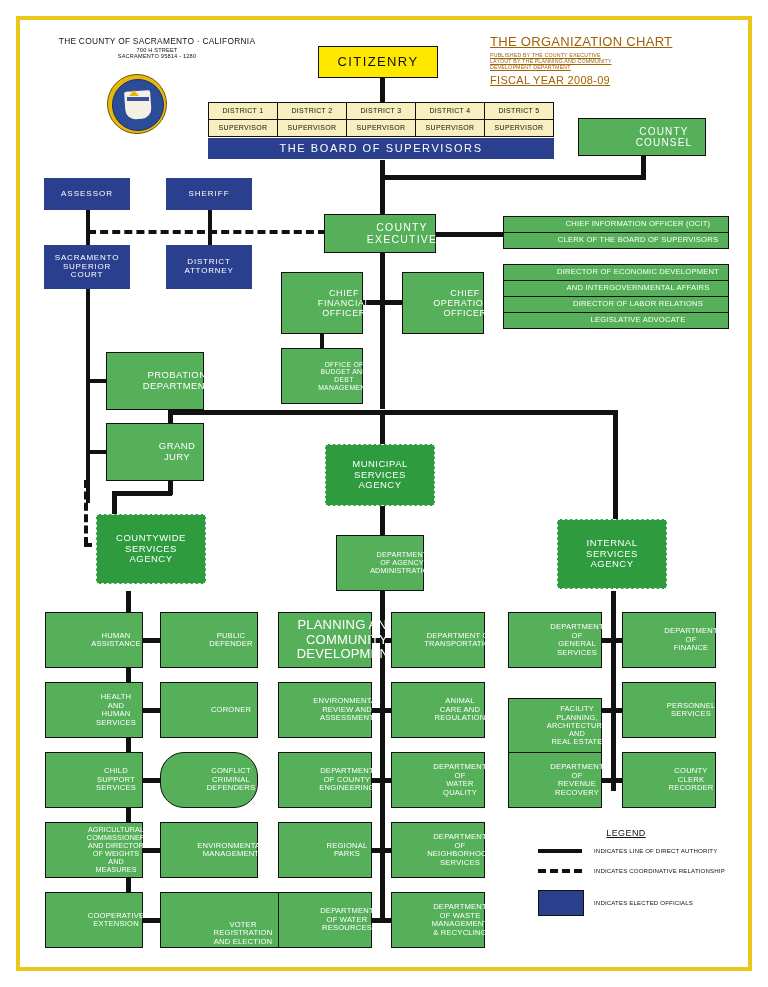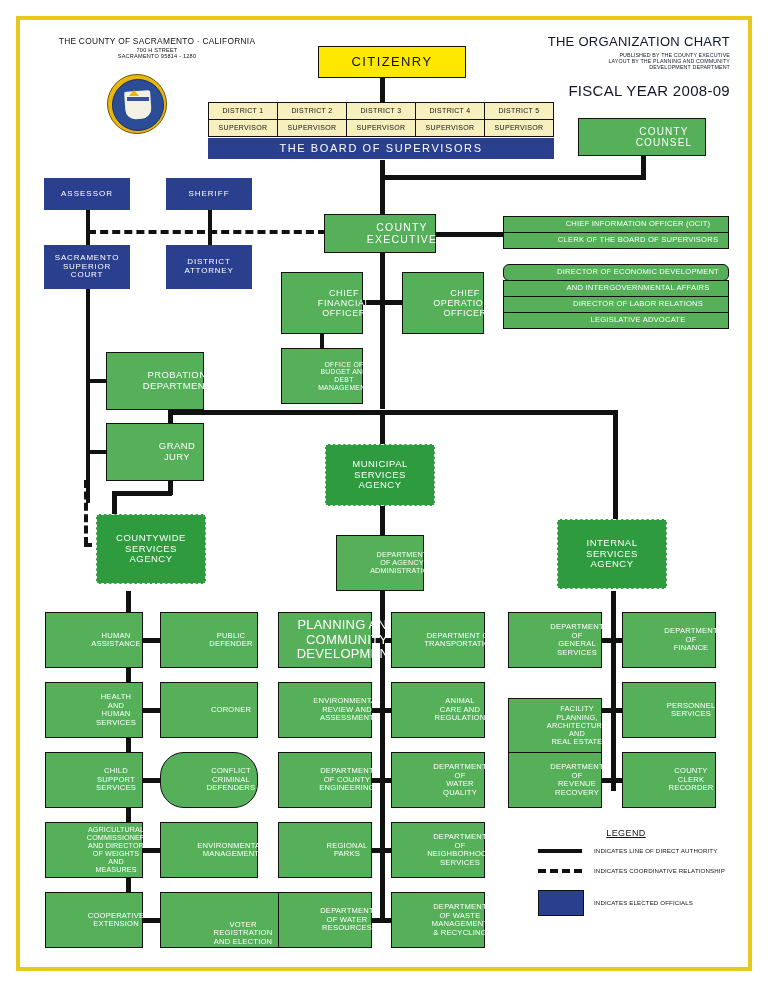--- a/index.html
+++ b/index.html
@@ -23,26 +23,26 @@
   .ln{position:absolute;background:#111111;}
   .dash-h{position:absolute;height:0;border-top:4px dashed #111111;}
   .dash-v{position:absolute;width:0;border-left:4px dashed #111111;}
 
   
   #hdr-left{position:absolute;left:52px;top:36px;width:210px;text-align:center;color:#111;}
   #hdr-left .t1{font-size:8.4px;letter-spacing:.25px;white-space:nowrap;}
   #hdr-left .t2{font-size:5.6px;margin-top:1px;letter-spacing:.2px;}
   #hdr-left .t3{font-size:5.6px;letter-spacing:.2px;}
 
-  #hdr-right{position:absolute;left:490px;top:34px;width:240px;text-align:right;color:#0f172a;}
+  #hdr-right{position:absolute;left:490px;top:34px;width:240px;text-align:left;color:#a16207;text-decoration:underline;}
   #hdr-right .r1{font-size:13px;letter-spacing:.3px;white-space:nowrap;}
   #hdr-right .r2{font-size:5.3px;margin-top:3px;letter-spacing:.15px;}
   #hdr-right .r3{font-size:5.3px;letter-spacing:.15px;}
   #hdr-right .r4{font-size:5.3px;letter-spacing:.15px;}
-  #hdr-right .r5{font-size:15px;margin-top:12px;letter-spacing:.3px;}
+  #hdr-right .r5{font-size:11px;margin-top:4px;letter-spacing:.3px;}
 
   
   #seal{position:absolute;left:107px;top:74px;width:58px;height:58px;border-radius:50%;
         background:#E8B60C;border:1px solid #6b5500;}
   #seal .inner{position:absolute;left:4px;top:4px;width:50px;height:50px;border-radius:50%;
         background:#2B4C96;border:1px solid #16306b;}
   #seal .shield{position:absolute;left:12px;top:11px;width:26px;height:28px;background:#f3f0e4;
         border-radius:2px 2px 10px 10px;transform:rotate(-4deg);}
   #seal .bar{position:absolute;left:14px;top:17px;width:22px;height:4px;background:#3a4fa0;}
   #seal .sun{position:absolute;left:16px;top:10px;width:10px;height:6px;background:#E8B60C;
@@ -137,21 +137,21 @@
   <div class="ln" style="left:348px;top:708px;width:76px;height:5px;"></div>
   <div class="ln" style="left:348px;top:778px;width:76px;height:5px;"></div>
   <div class="ln" style="left:348px;top:848px;width:76px;height:5px;"></div>
   <div class="ln" style="left:348px;top:918px;width:76px;height:5px;"></div>
 
   <div class="ln" style="left:611px;top:591px;width:5px;height:200px;"></div>
   <div class="ln" style="left:578px;top:638px;width:76px;height:5px;"></div>
   <div class="ln" style="left:578px;top:708px;width:76px;height:5px;"></div>
   <div class="ln" style="left:578px;top:778px;width:76px;height:5px;"></div>
 
-  <div class="box b-yellow" style="left:318px;top:46px;width:148px;height:32px;font-size:13px;letter-spacing:1.4px;">
+  <div class="box b-yellow" style="left:318px;top:46px;width:120px;height:32px;font-size:13px;letter-spacing:1.4px;">
     <span>CITIZENRY</span>
   </div>
 
   <div class="box b-cream" style="left:208px;top:102px;width:70px;height:18px;font-size:7px;letter-spacing:.3px;">
       <span>DISTRICT 1</span>
     </div>
   <div class="box b-cream" style="left:277px;top:102px;width:70px;height:18px;font-size:7px;letter-spacing:.3px;">
       <span>DISTRICT 2</span>
     </div>
   <div class="box b-cream" style="left:346px;top:102px;width:70px;height:18px;font-size:7px;letter-spacing:.3px;">
@@ -199,21 +199,21 @@
 
   <div class="box b-green" style="left:324px;top:214px;width:112px;height:39px;font-size:10.5px;letter-spacing:1.2px;white-space:pre-line;"><span>COUNTY
 EXECUTIVE</span></div>
 
   <div class="box b-green" style="left:503px;top:216px;width:226px;height:17px;font-size:7.6px;letter-spacing:.2px;">
       <span>CHIEF INFORMATION OFFICER (OCIT)</span>
     </div>
   <div class="box b-green" style="left:503px;top:232px;width:226px;height:17px;font-size:7.6px;letter-spacing:.2px;">
       <span>CLERK OF THE BOARD OF SUPERVISORS</span>
     </div>
-  <div class="box b-green" style="left:503px;top:264px;width:226px;height:17px;font-size:7.6px;letter-spacing:.2px;border-radius:6px;">
+  <div class="box b-green" style="left:503px;top:264px;width:226px;height:17px;font-size:7.6px;letter-spacing:.2px;">
       <span>DIRECTOR OF ECONOMIC DEVELOPMENT</span>
     </div>
   <div class="box b-green" style="left:503px;top:280px;width:226px;height:17px;font-size:7.6px;letter-spacing:.2px;">
       <span>AND INTERGOVERNMENTAL AFFAIRS</span>
     </div>
   <div class="box b-green" style="left:503px;top:296px;width:226px;height:17px;font-size:7.6px;letter-spacing:.2px;">
       <span>DIRECTOR OF LABOR RELATIONS</span>
     </div>
   <div class="box b-green" style="left:503px;top:312px;width:226px;height:17px;font-size:7.6px;letter-spacing:.2px;">
       <span>LEGISLATIVE ADVOCATE</span>

